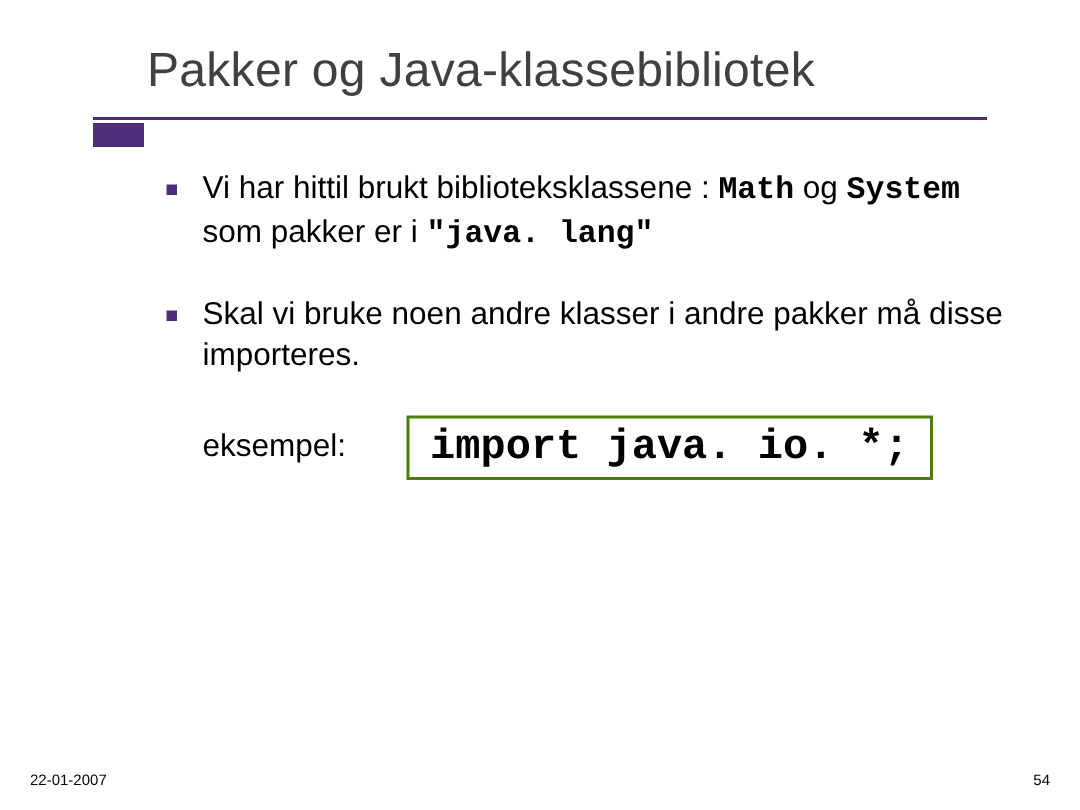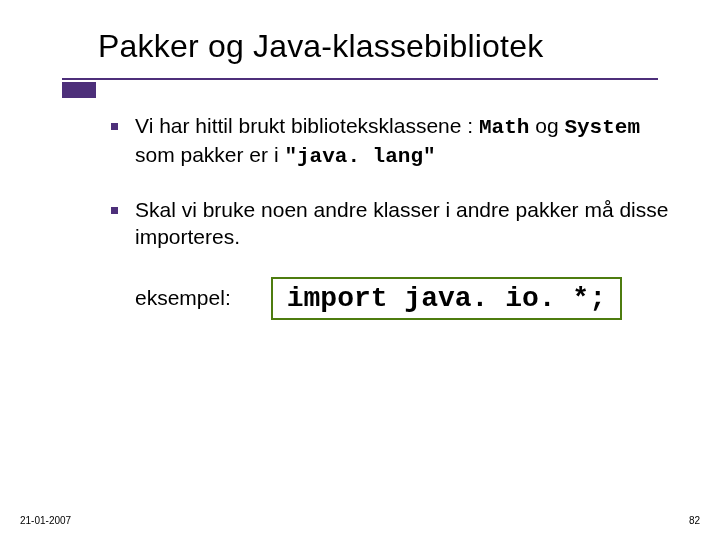--- a/index.html
+++ b/index.html
@@ -9,21 +9,21 @@
     background: #fff;
     font-family: Verdana, Arial, sans-serif;
     position: relative;
   }
   .title-wrap {
     padding: 28px 0 0 98px;
   }
   .title {
     font-size: 32px;
     font-weight: 400;
-    color: #000000;
+    color: #404040;
     letter-spacing: 0.2px;
   }
   .underline {
     position: absolute;
     left: 62px;
     top: 78px;
     width: 596px;
     height: 2px;
     background: #4d2f7a;
   }
@@ -113,14 +113,14 @@
   </div>
 
 
   <div class="example-row">
     <span class="example-label">eksempel:</span>
     <span class="code-box">import java. io. *;</span>
   </div>
 
 </div>
 
-<div class="footer-date">21-01-2007</div>
-<div class="footer-page">82</div>
+<div class="footer-date">22-01-2007</div>
+<div class="footer-page">54</div>
 
 </body></html>

